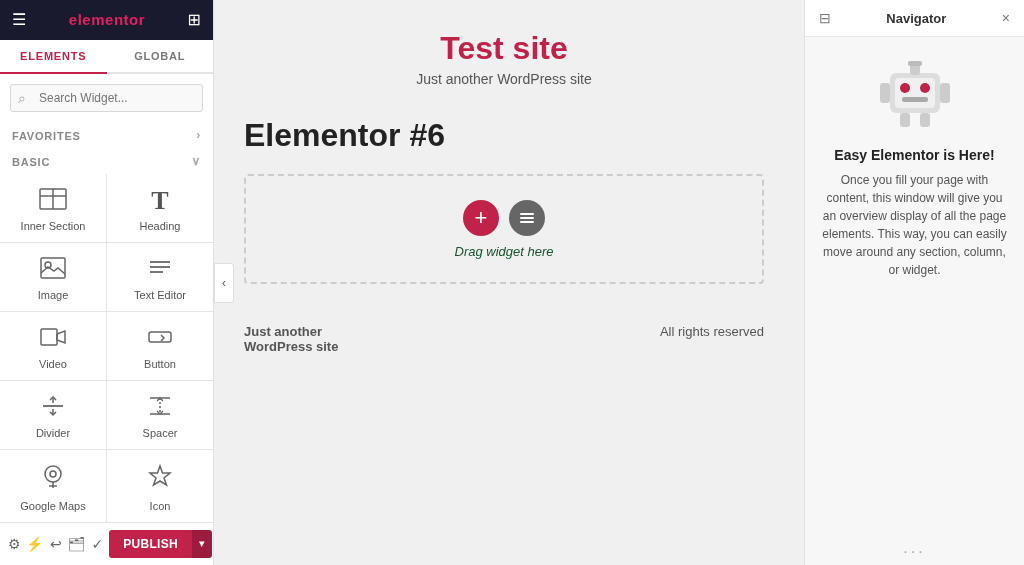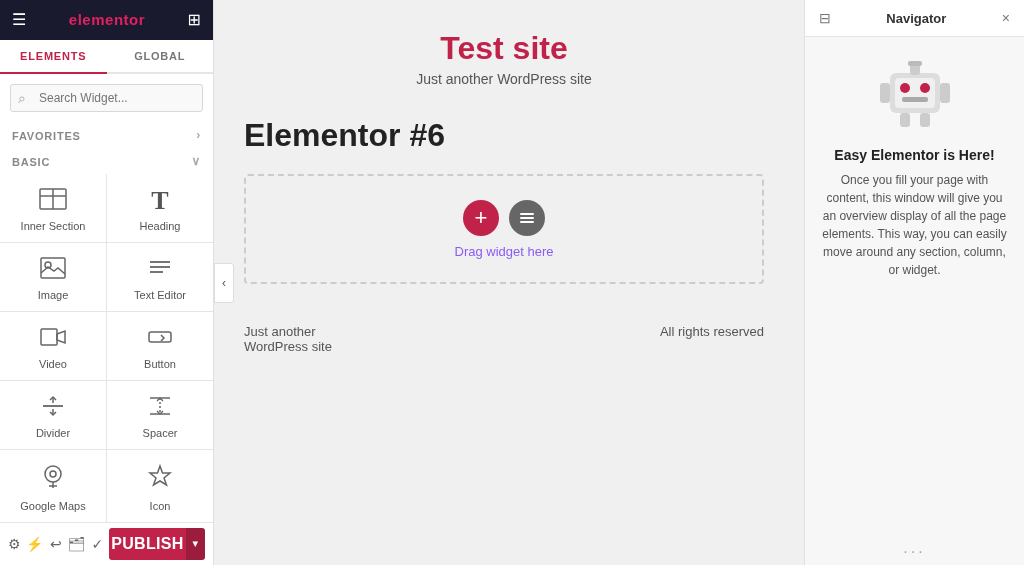--- a/index.html
+++ b/index.html
@@ -139,22 +139,22 @@
       color: #666;
       font-size: 14px;
       cursor: pointer;
       border-radius: 3px;
     }
 
     #publish-btn {
       background: #c0224a;
       color: #fff;
       border: none;
-      padding: 7px 2px;
-      font-size: 16px;
+      padding: 7px 14px;
+      font-size: 12px;
       font-weight: 600;
       border-radius: 3px 0 0 3px;
       cursor: pointer;
       letter-spacing: 0.3px;
     }
     #publish-arrow {
       background: #9b1c3c;
       color: #fff;
       border: none;
       padding: 7px 7px;
@@ -263,21 +263,22 @@
       border: none;
       font-size: 16px;
       display: flex;
       align-items: center;
       justify-content: center;
       cursor: pointer;
     }
 
     #drag-label {
       font-size: 13px;
-      color: #8b5cf6;
+      color: #14532d;
+      font-style: italic;
       margin-top: 8px;
     }
 
     .drop-zone-inner {
       display: flex;
       flex-direction: column;
       align-items: center;
     }
 
     #canvas-footer {
@@ -533,21 +534,21 @@
               <rect x="1" y="7" width="14" height="2" rx="1" fill="white"></rect>
               <rect x="1" y="11" width="14" height="2" rx="1" fill="white"></rect>
             </svg>
           </button>
         </div>
         <div id="drag-label">Drag widget here</div>
       </div>
     </div>
 
     <div id="canvas-footer">
-      <div style="white-space:pre-line;">Just another
+      <div style="white-space:pre-line;font-weight:bold;">Just another
 WordPress site</div>
       <div>All rights reserved</div>
     </div>
   </div>
 </div>
 
 <div id="navigator">
   <div id="navigator-header">
     <span class="nav-icon-btn">⊟</span>
     <span class="nav-title">Navigator</span>

